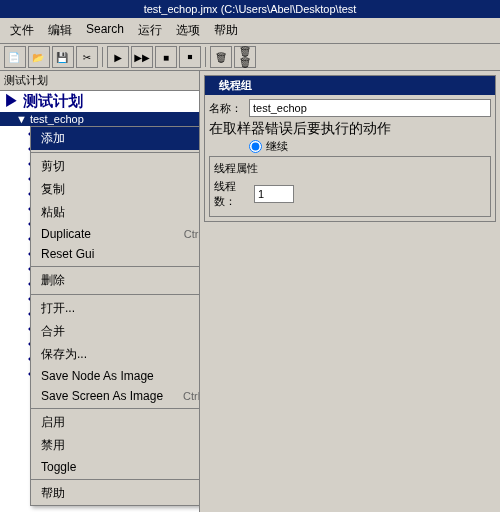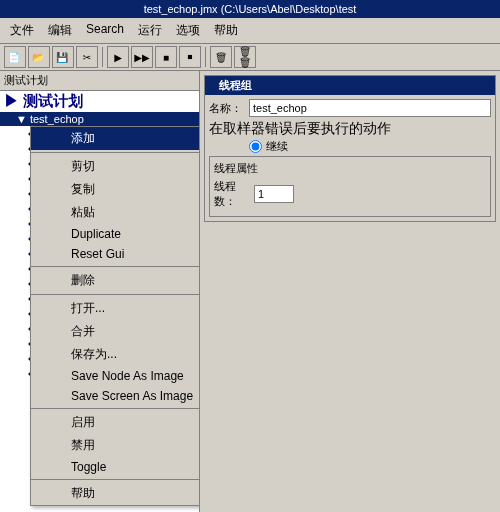--- a/index.html
+++ b/index.html
@@ -196,21 +196,21 @@
       top: 55px;
       left: 30px;
       background: #d4d0c8;
       border: 1px solid #808080;
       box-shadow: 2px 2px 4px rgba(0,0,0,0.3);
       min-width: 200px;
       z-index: 200;
     }
 
     .ctx-item {
-      padding: 3px 8px 3px 40px;
+      padding: 3px 8px 3px 10px;
       cursor: pointer;
       white-space: nowrap;
       font-size: 12px;
       display: flex;
       justify-content: space-between;
       align-items: center;
       position: relative;
     }
 
     .ctx-item .shortcut {

